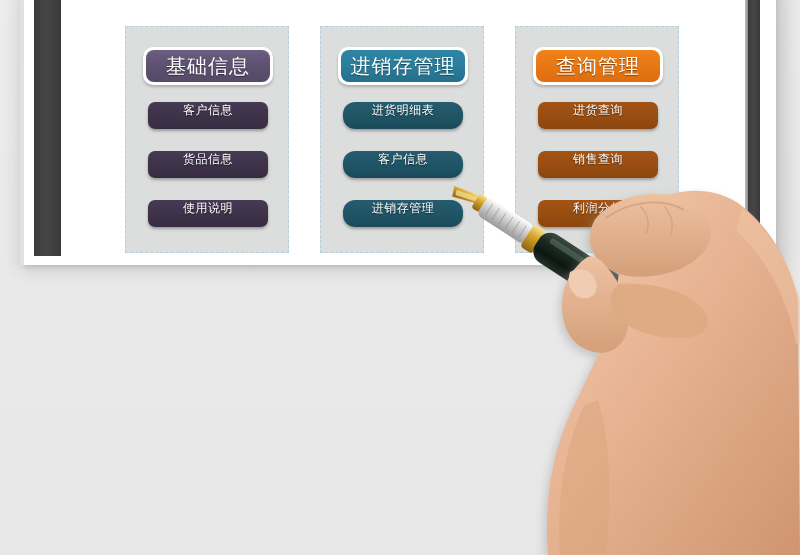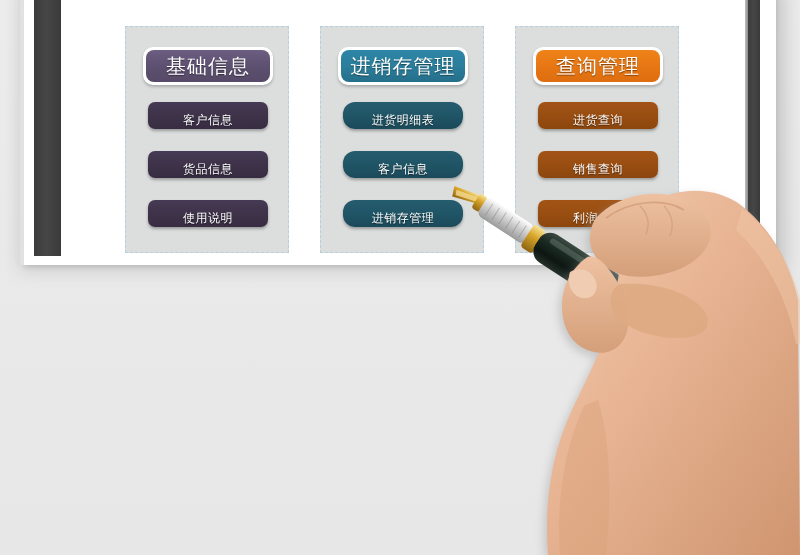--- a/index.html
+++ b/index.html
@@ -85,21 +85,21 @@
   }
   
   #panel-0 .panel-header-inner{background:linear-gradient(180deg,#6b5e82 0%,#5d5070 50%,#564a68 100%);}
   #panel-1 .panel-header-inner{background:linear-gradient(180deg,#2d85a5 0%,#2b7e9c 50%,#256f8a 100%);}
   #panel-2 .panel-header-inner{background:linear-gradient(180deg,#ef8319 0%,#e77714 50%,#dd6d0f 100%);}
 
   
   .panel-btn{
     position:absolute;left:22px;width:120px;height:27px;
     border-radius:7px;
-    display:flex;align-items:flex-end;justify-content:center;
+    display:flex;align-items:flex-start;justify-content:center;
     color:#ffffff;
     font-size:12px;
     letter-spacing:.5px;
     text-shadow:0 1px 1px rgba(0,0,0,0.55);
     box-shadow:0 2px 3px rgba(0,0,0,0.30);
     box-sizing:border-box;
   }
   .panel-btn.i0{top:75px;}
   .panel-btn.i1{top:124px;}
   .panel-btn.i2{top:173px;}

